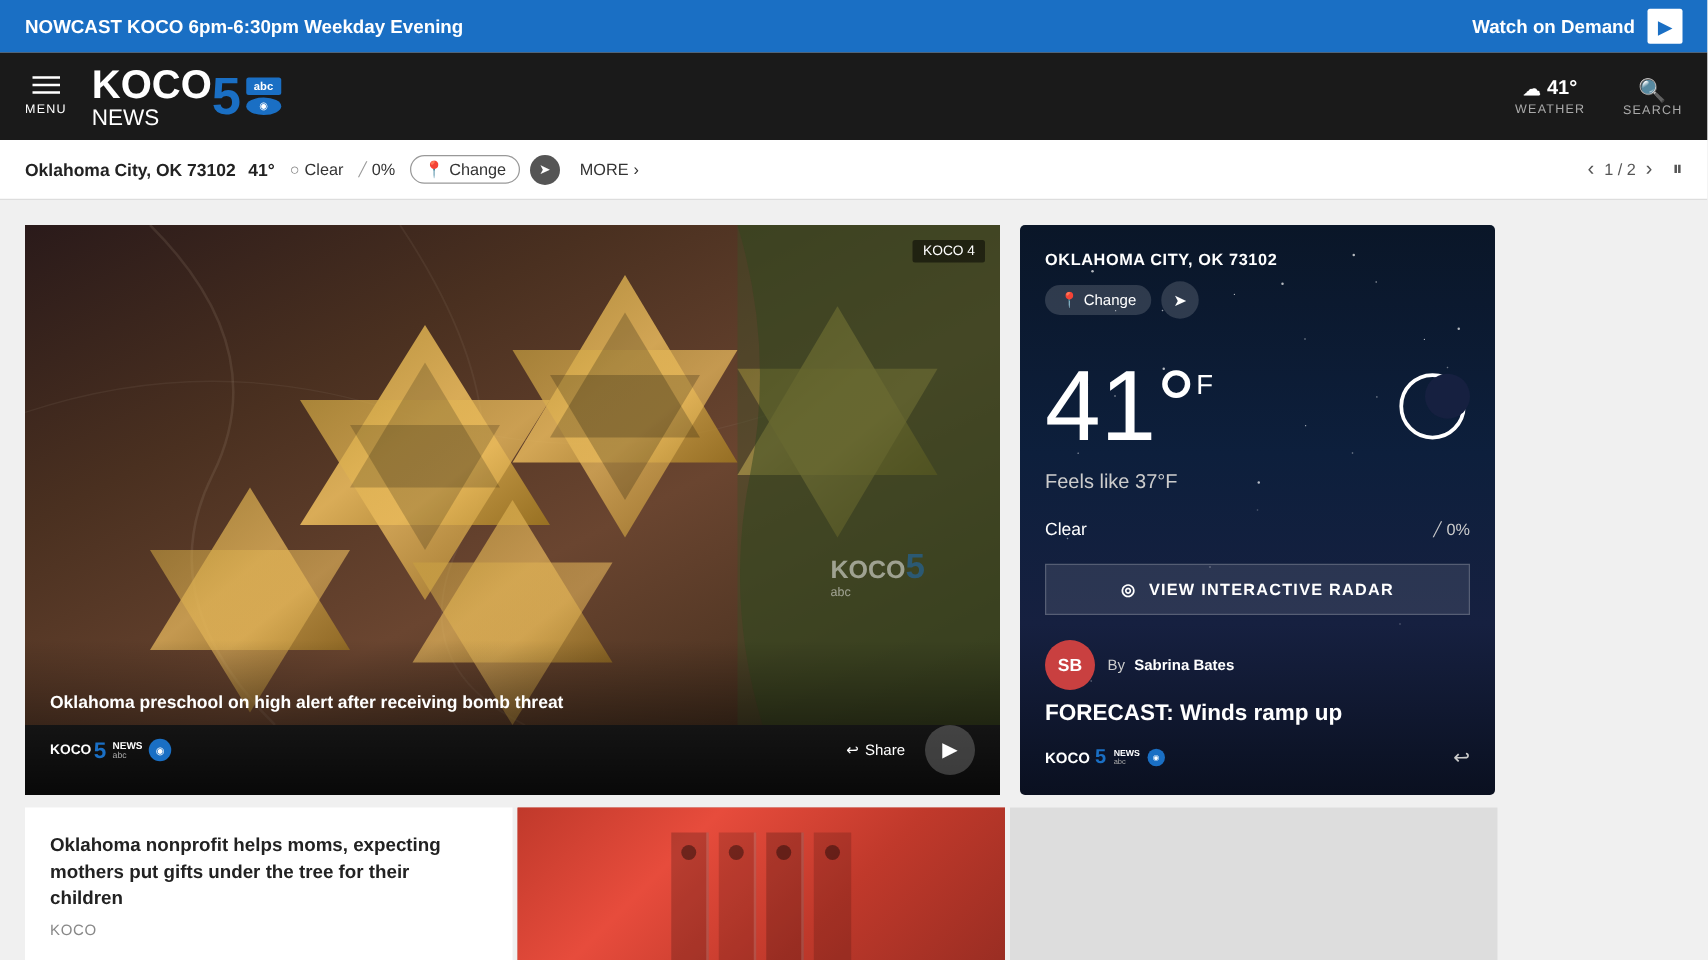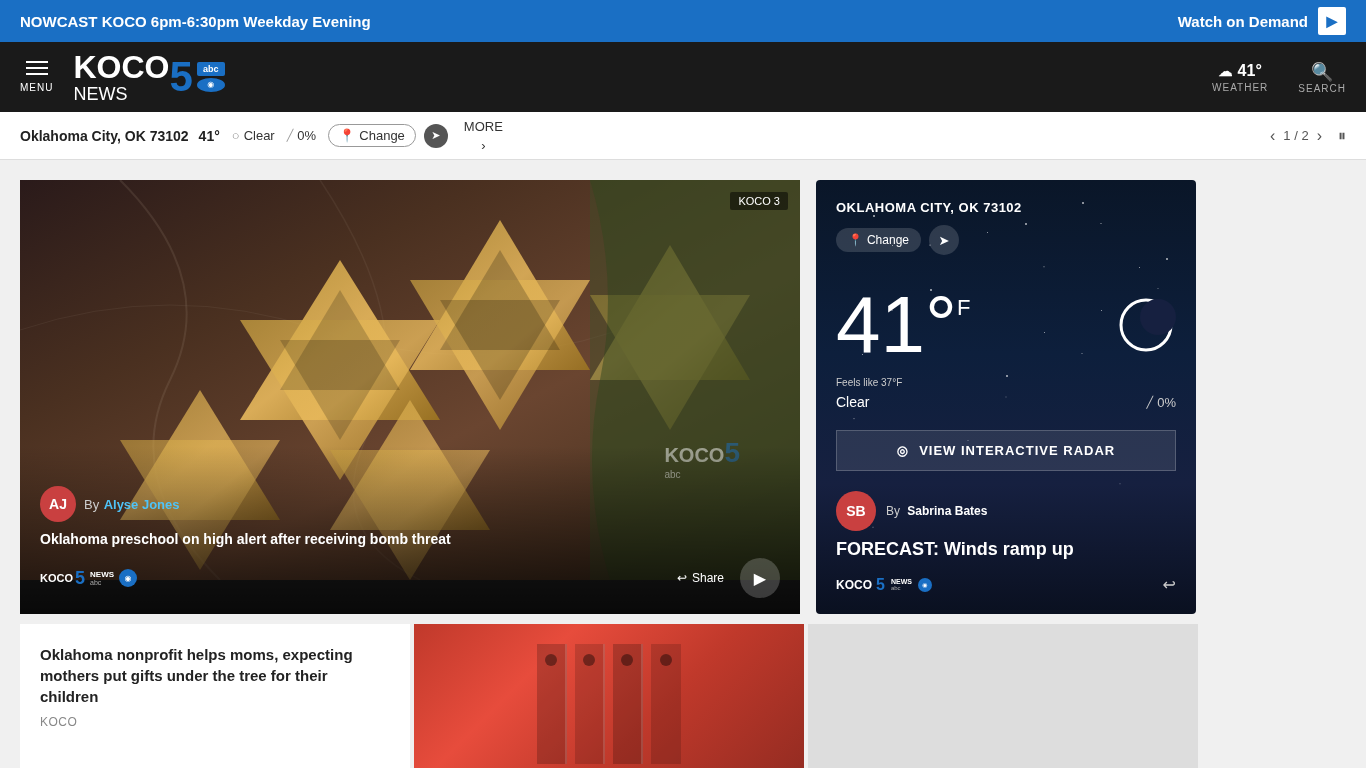--- a/index.html
+++ b/index.html
@@ -204,21 +204,20 @@
       margin-right: 16px;
     }
     .weather-bar-more {
       display: flex;
       align-items: center;
       gap: 4px;
       font-size: 13px;
       color: #333;
       cursor: pointer;
       margin-right: auto;
-      flex-direction: column;
     }
     .weather-bar-nav {
       display: flex;
       align-items: center;
       gap: 8px;
       font-size: 13px;
       color: #555;
     }
     .nav-arrow {
       cursor: pointer;
@@ -426,22 +425,22 @@
       font-weight: normal;
       margin-top: 10px;
     }
     .w-icon {
       color: #fff;
       font-size: 50px;
       margin-top: 10px;
     }
     .w-feels {
       color: #ccc;
-      font-size: 10px;
-      margin-bottom: 6px;
+      font-size: 16px;
+      margin-bottom: 20px;
     }
     .w-condition-row {
       display: flex;
       align-items: center;
       justify-content: space-between;
       margin-bottom: 20px;
     }
     .w-condition {
       color: #fff;
       font-size: 14px;
@@ -718,37 +717,30 @@
         </g>
         <g transform="translate(300, 210)">
           <polygon points="90,10 170,140 10,140" fill="url(#goldGrad)" opacity="0.65"></polygon>
           <polygon points="10,60 170,60 90,190" fill="url(#goldGrad)" opacity="0.55"></polygon>
         </g>
 
         <rect x="570" y="0" width="210" height="400" fill="rgba(60,80,40,0.4)" rx="0"></rect>
         <path d="M570,0 Q600,100 580,200 Q560,300 590,400 L780,400 L780,0 Z" fill="rgba(50,70,30,0.5)"></path>
       </svg>
       <div class="koco-badge">
-        <span>KOCO 3</span>
+        <span>KOCO 4</span>
       </div>
       
       <div style="position:absolute;bottom:100px;right:60px;opacity:0.5;">
         <div style="color:#fff;font-size:20px;font-weight:900;">KOCO<span style="color:#1a6fc4;font-size:28px;">5</span></div>
         <div style="color:#fff;font-size:10px;">abc</div>
       </div>
     </div>
 
     <div class="video-overlay">
-      <div class="author-row">
-        <div class="author-avatar">AJ</div>
-        <div>
-          <span class="author-by">By</span>
-          <span class="author-name">Alyse Jones</span>
-        </div>
-      </div>
       <div class="video-title">Oklahoma preschool on high alert after receiving bomb threat</div>
       <div class="video-footer">
         <div class="koco-news-logo">
           <span class="kn-koco">KOCO</span>
           <span class="kn-5" style="color:#1a6fc4;font-size:18px;font-weight:900;">5</span>
           <div style="display:flex;flex-direction:column;margin-left:3px;">
             <span style="color:#fff;font-size:8px;font-weight:bold;">NEWS</span>
             <span style="color:#aaa;font-size:7px;">abc</span>
           </div>
           <div style="width:18px;height:18px;border-radius:50%;background:#1a6fc4;margin-left:3px;display:flex;align-items:center;justify-content:center;">

